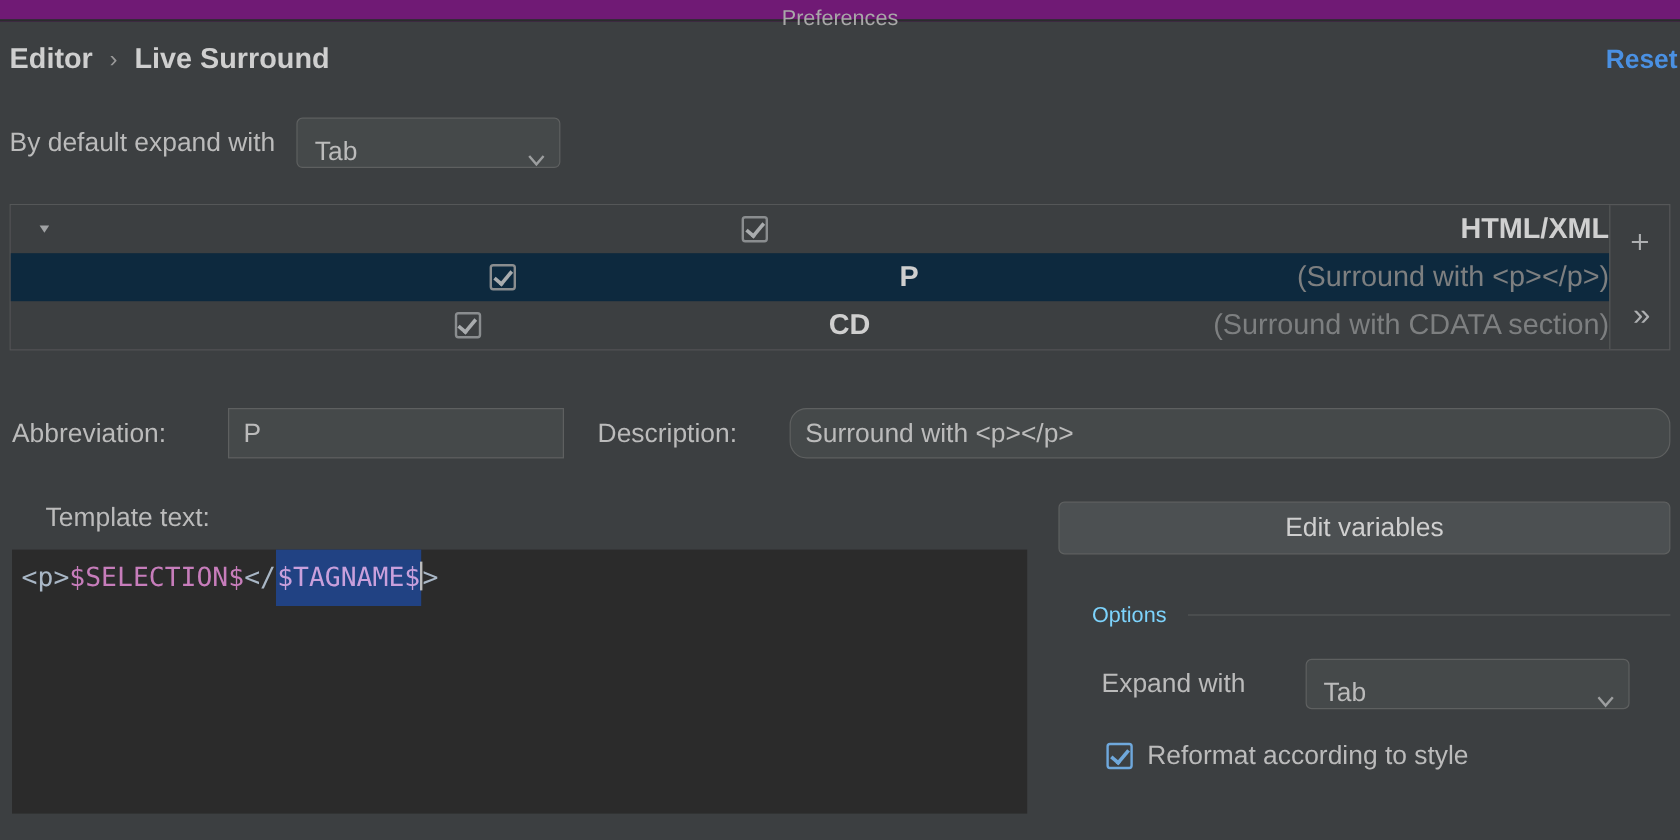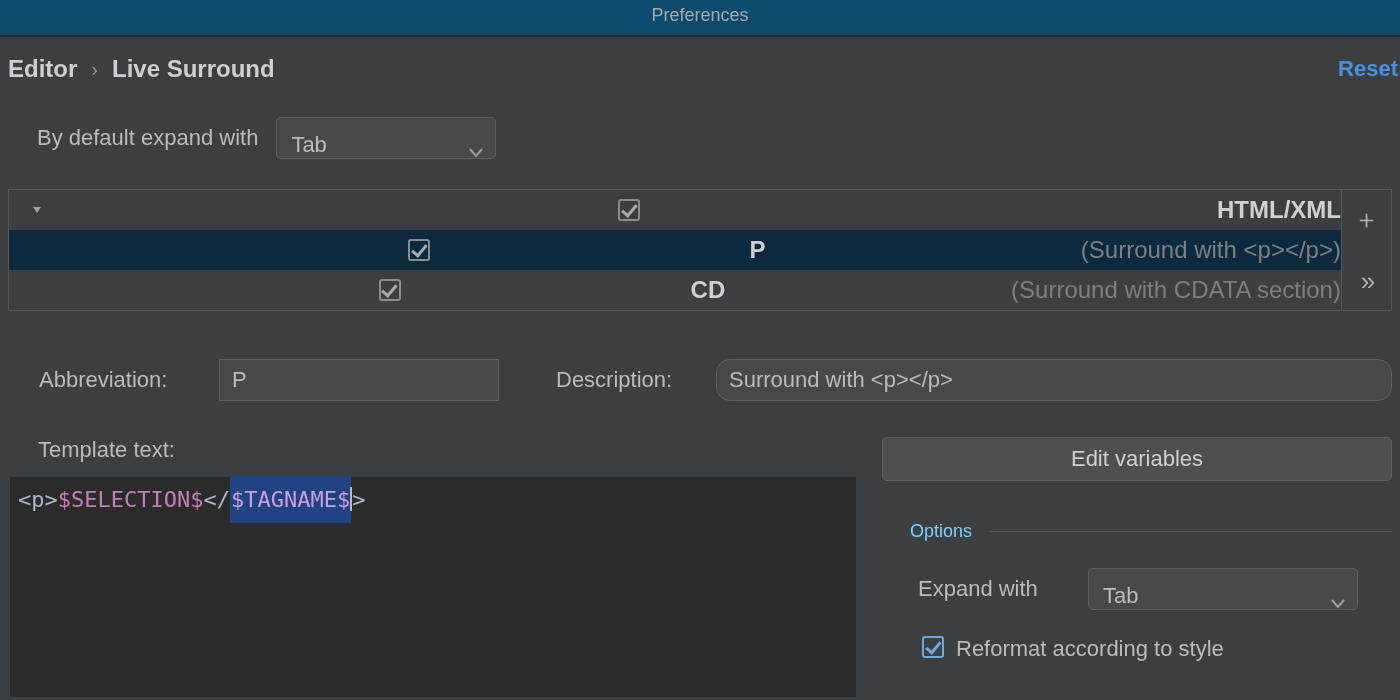--- a/index.html
+++ b/index.html
@@ -4,26 +4,26 @@
 <style>
   * { box-sizing: border-box; margin: 0; padding: 0; }
   html, body {
     width: 1400px; height: 700px;
     background: #3c3f41;
     font-family: -apple-system, BlinkMacSystemFont, "Segoe UI", Arial, sans-serif;
     color: #bbbbbb;
     overflow: hidden;
   }
   .window-title {
-    height: 37px;
+    height: 18px;
     line-height: 30px;
     text-align: center;
     font-size: 18px;
     color: #a8a8a8;
-    background: #0c4a6e;
+    background: #701a75;
     border-bottom: 2px solid #2a2c2d;
   }
   .breadcrumb-row {
     display: flex;
     align-items: center;
     padding: 18px 10px 0 8px;
     font-size: 24px;
     font-weight: 700;
     color: #cfcfcf;
   }
@@ -41,21 +41,21 @@
     font-size: 22px;
     cursor: pointer;
     margin-right: -8px;
   }
   .expand-row {
     display: flex;
     align-items: center;
     padding: 34px 10px 0 8px;
     font-size: 22px;
   }
-  .label-text { color: #bbbbbb; margin-left: 29px; }
+  .label-text { color: #bbbbbb; }
   .select {
     display: flex;
     align-items: flex-end;
     justify-content: space-between;
     height: 42px;
     min-width: 220px;
     background: #45494a;
     border: 1px solid #5e6060;
     border-radius: 5px;
     padding: 0 12px 0 14px;
@@ -194,21 +194,21 @@
   .opts-header .line { flex:1; height:1px; background:#555758; }
   .opt-row {
     display: flex;
     align-items: center;
     margin-top: 26px;
     font-size: 22px;
   }
   .opt-row .lbl { width: 160px; margin-left: 36px; }
   .opt-row .select { min-width: 270px; margin-left: 10px; }
   .check-row {
-    display:flex; align-items:flex-start;
+    display:flex; align-items:center;
     margin-top: 26px;
     margin-left: 40px;
     font-size: 22px;
   }
   .check-row .checkbox { border-color: #6fa8dc; }
   .check-row .checkbox.checked::after { border-color: #6fa8dc; }
 </style>
 </head>
 <body>
 

